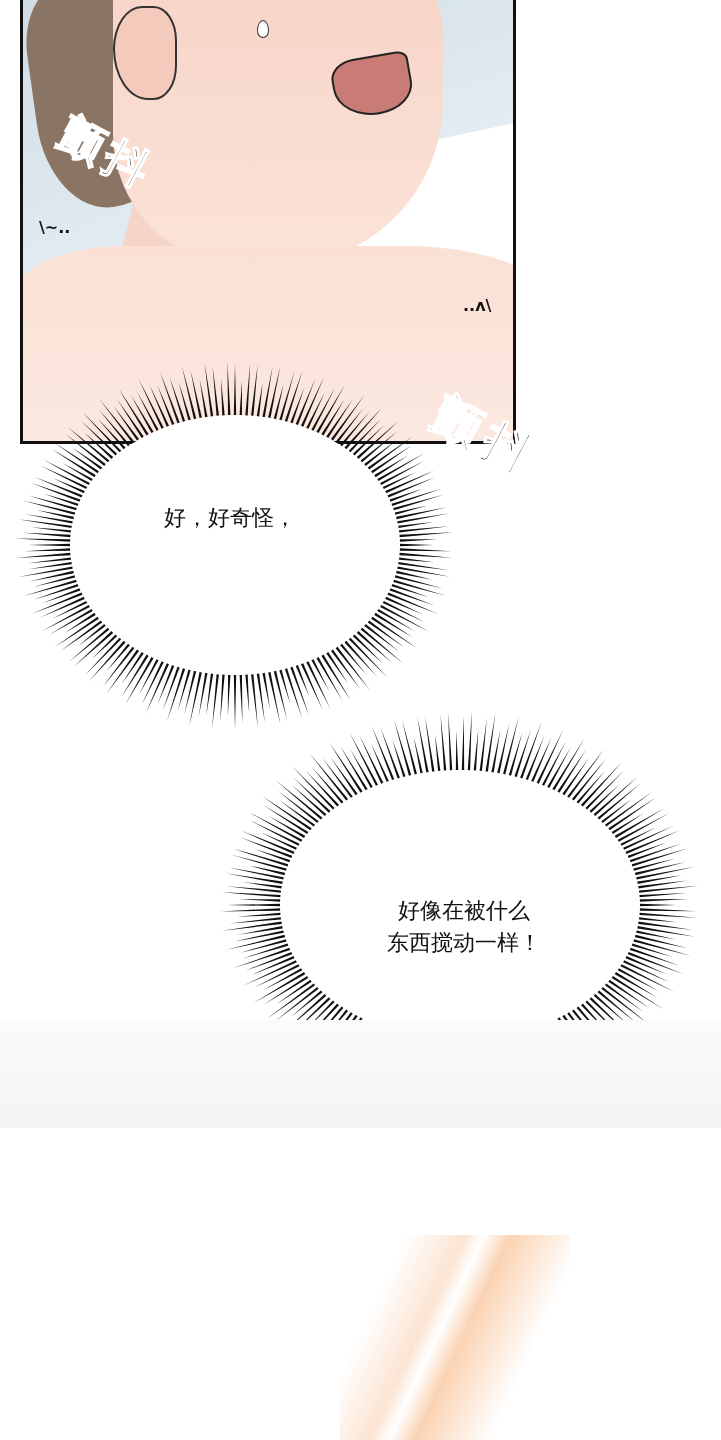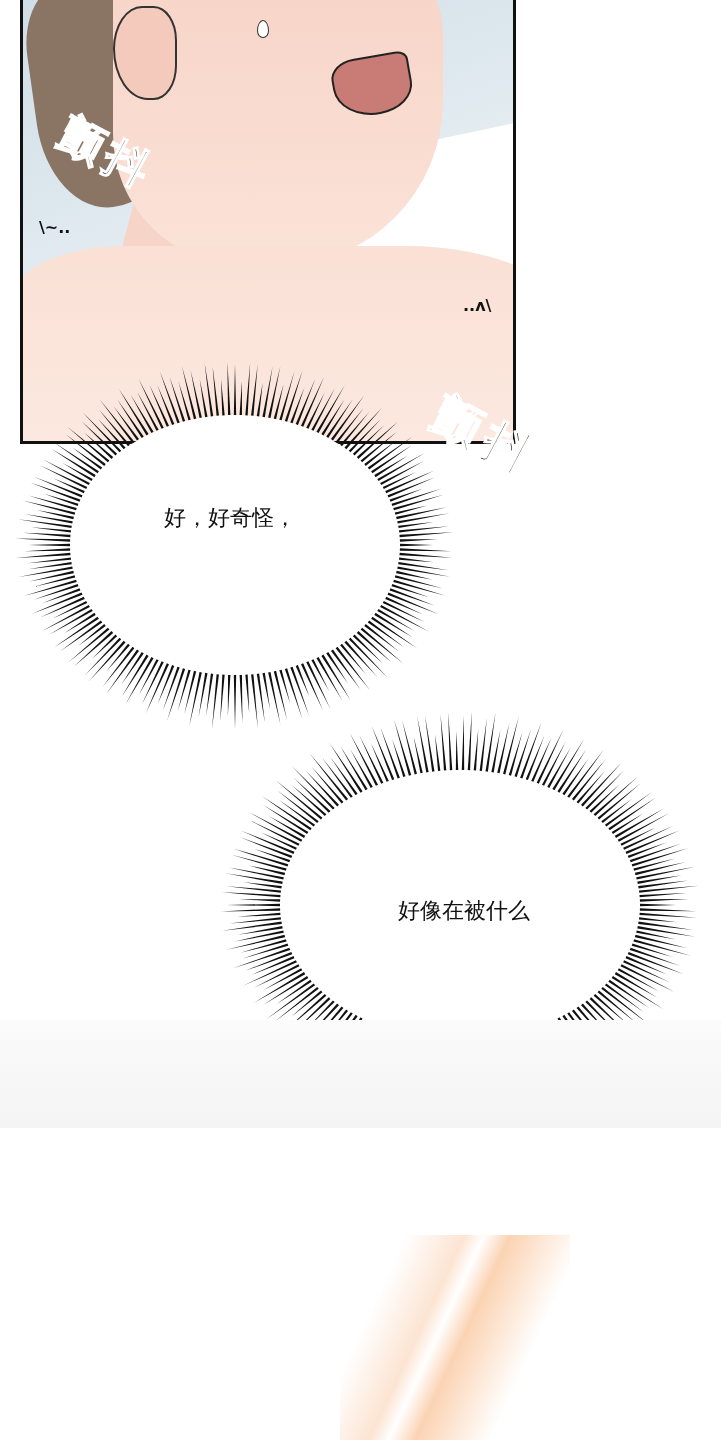--- a/index.html
+++ b/index.html
@@ -416,18 +416,19 @@
     <polygon points="430.4740962086971,175.19576271038616 429.9234788005849,172.85977887699093 480.69642186874756,162.12491592292116" fill="#111"></polygon>
     <polygon points="431.70493429040744,179.56565725309994 431.23185342452393,177.2127453350004 489.9554265702126,166.6296892333291" fill="#111"></polygon>
     <polygon points="432.74254812082694,183.96336387618422 432.34752110415315,181.5960967480177 476.94104194320425,175.37134698289827" fill="#111"></polygon>
     <polygon points="433.5858030844661,188.3840737520131 433.2692618732451,186.00503998562837 483.16690432299106,180.5765083016335" fill="#111"></polygon>
     <polygon points="434.23377709440257,192.82295289924147 433.99606782180143,190.43475393313346 493.74729928197985,185.69334757289494" fill="#111"></polygon>
     <polygon points="434.68576160057023,197.27514746869304 434.5271441981886,194.88039476336797 481.50093822760846,192.9716961412536" fill="#111"></polygon>
     <polygon points="434.94126236454747,201.73578905097247 434.861910278186,199.33710123335425 483.2313916547067,198.93762479610612" fill="#111"></polygon>
   </svg>
 <div class="bubble-text" style="left:349px;top:868px;width:230px;margin-top:27px;">
   <div>好像在被什么</div>
+  <div>东西搅动一样！</div>
 </div>
 
 <div class="sfx sfx2">颤抖</div>
 
 <div class="gray-band"></div>
 <div class="peach"></div>
 
 </body></html>

